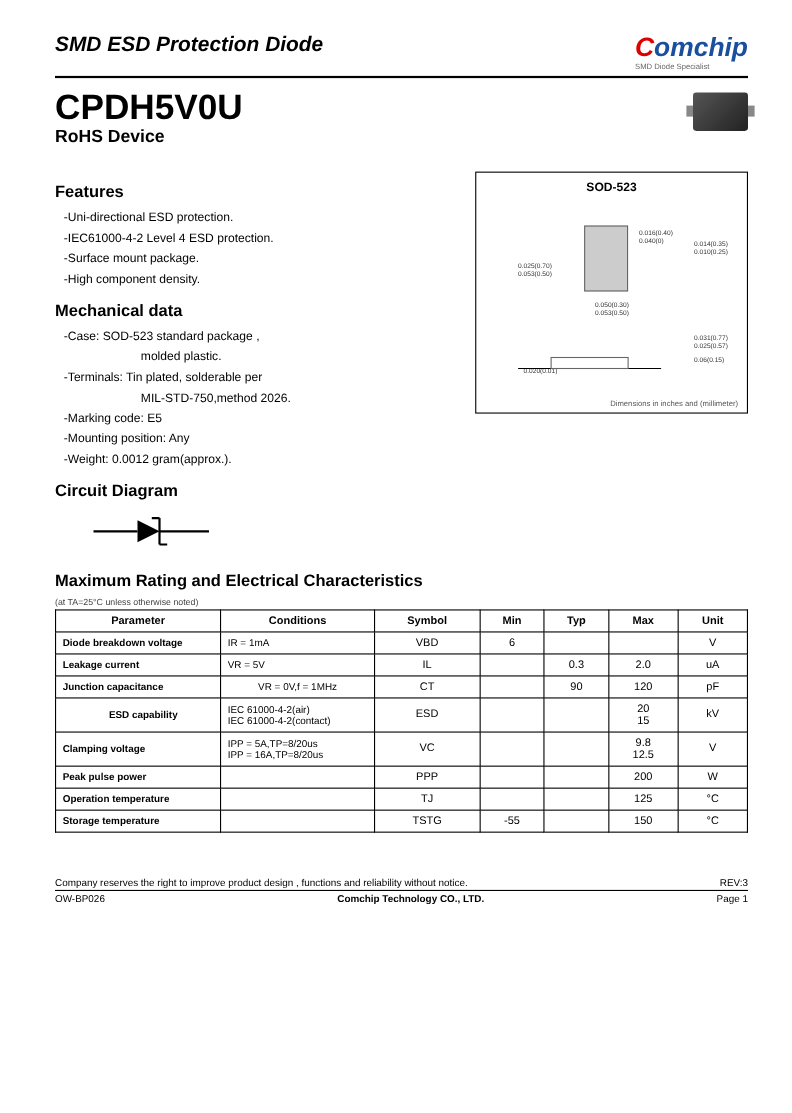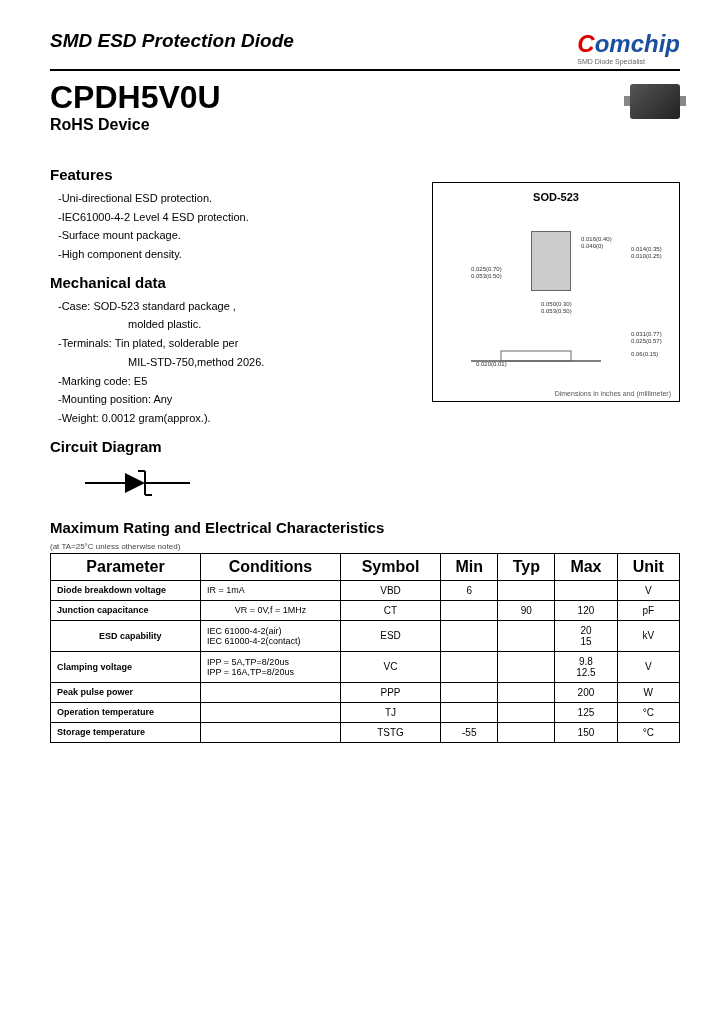--- a/index.html
+++ b/index.html
@@ -10,38 +10,38 @@
   .logo { text-align: left; }
   .logo-main { font-size: 24px; font-weight: bold; font-style: italic; color: #1a4fa0; }
   .logo-main .red { color: #d00; }
   .logo-sub { font-size: 7px; color: #666; white-space: nowrap; }
   .title-row { display: flex; justify-content: space-between; align-items: flex-start; }
   .part-number { font-size: 32px; font-weight: bold; }
   .subtitle { font-size: 16px; font-weight: bold; margin-bottom: 22px; }
   .chip-img { width: 50px; height: 35px; background: linear-gradient(135deg,#555,#222); border-radius: 3px; margin-top:5px; position: relative; }
   .chip-img::before { content:""; position:absolute; left:-6px; top:12px; width:6px; height:10px; background:#888; }
   .chip-img::after { content:""; position:absolute; right:-6px; top:12px; width:6px; height:10px; background:#888; }
-  .two-col { display: flex; gap: 15px; align-items: center; }
+  .two-col { display: flex; gap: 15px; }
   .left-col { flex: 1; }
   .right-col { width: 248px; }
   .section-h { font-size: 15px; font-weight: bold; margin: 10px 0 6px 0; }
   .feature-list, .mech-list { list-style: none; font-size: 11px; line-height: 1.7; }
   .feature-list li, .mech-list li { padding-left: 8px; }
   .mech-sub { padding-left: 70px; display:block; }
   .pkg-box { border: 1px solid #000; padding: 8px; font-size: 8px; position: relative; height: 220px; }
   .pkg-title { text-align: center; font-weight: bold; font-size: 11px; margin-bottom: 8px; }
   .pkg-draw { position: relative; height: 160px; }
   .pkg-body { position:absolute; left:90px; top:20px; width:40px; height:60px; background:#ccc; border:1px solid #666; }
   .pkg-dim { position:absolute; font-size:6px; color:#333; }
   .pkg-footer { position:absolute; bottom:4px; right:8px; font-size:7px; color:#555; }
   .circuit-area { margin: 8px 0 12px 30px; }
   .max-note { font-size: 8px; color: #444; margin-bottom: 2px; }
   table.spec { width: 100%; border-collapse: collapse; font-size: 10px; }
   table.spec th, table.spec td { border: 1px solid #000; padding: 4px 6px; }
-  table.spec th { font-weight: bold; text-align: center; font-size: 16px; }
+  table.spec th { font-weight: bold; text-align: center; font-size: 10px; }
   table.spec td.param { font-weight: bold; width: 150px; font-size: 9px; }
   table.spec td.cond { width: 140px; font-size: 9px; }
   table.spec td.c { text-align: center; }
   .footer-area { margin-top: 40px; }
   .foot-note { font-size: 9px; border-bottom: 1px solid #000; padding-bottom: 2px; display: flex; justify-content: space-between; }
   .foot-row2 { display:flex; justify-content: space-between; font-size: 9px; padding-top:2px; }
   .foot-company { font-weight: bold; text-align:center; flex:1; }
 </style>
 </head>
 <body>
@@ -142,20 +142,29 @@
         <tr>
           <td class="param" style="white-space: pre-line;">Diode breakdown voltage</td>
           <td class="cond" style="white-space: pre-line;">IR = 1mA</td>
           <td class="c" style="white-space: pre-line;">VBD</td>
           <td class="c" style="white-space: pre-line;">6</td>
           <td class="c" style="white-space: pre-line;"></td>
           <td class="c" style="white-space: pre-line;"></td>
           <td class="c" style="white-space: pre-line;">V</td>
         </tr>
         <tr>
+          <td class="param" style="white-space: pre-line;">Leakage current</td>
+          <td class="cond" style="white-space: pre-line;">VR = 5V</td>
+          <td class="c" style="white-space: pre-line;">IL</td>
+          <td class="c" style="white-space: pre-line;"></td>
+          <td class="c" style="white-space: pre-line;">0.3</td>
+          <td class="c" style="white-space: pre-line;">2.0</td>
+          <td class="c" style="white-space: pre-line;">uA</td>
+        </tr>
+        <tr>
           <td class="param" style="white-space: pre-line;">Junction capacitance</td>
           <td class="cond" style="white-space: pre-line; text-align: center;">VR = 0V,f = 1MHz</td>
           <td class="c" style="white-space: pre-line;">CT</td>
           <td class="c" style="white-space: pre-line;"></td>
           <td class="c" style="white-space: pre-line;">90</td>
           <td class="c" style="white-space: pre-line;">120</td>
           <td class="c" style="white-space: pre-line;">pF</td>
         </tr>
         <tr>
           <td class="param" style="white-space: pre-line; padding-left: 48px;">ESD capability</td>
@@ -202,14 +211,25 @@
           <td class="cond" style="white-space: pre-line;"></td>
           <td class="c" style="white-space: pre-line;">TSTG</td>
           <td class="c" style="white-space: pre-line;">-55</td>
           <td class="c" style="white-space: pre-line;"></td>
           <td class="c" style="white-space: pre-line;">150</td>
           <td class="c" style="white-space: pre-line;">°C</td>
         </tr>
       </tbody>
   </table>
 
+  <div class="footer-area">
+    <div class="foot-note">
+      <span>Company reserves the right to improve product design , functions and reliability without notice.</span>
+      <span>REV:3</span>
+    </div>
+    <div class="foot-row2">
+      <span>OW-BP026</span>
+      <span class="foot-company">Comchip Technology CO., LTD.</span>
+      <span>Page 1</span>
+    </div>
+  </div>
 
 </div>
 
 </body></html>

